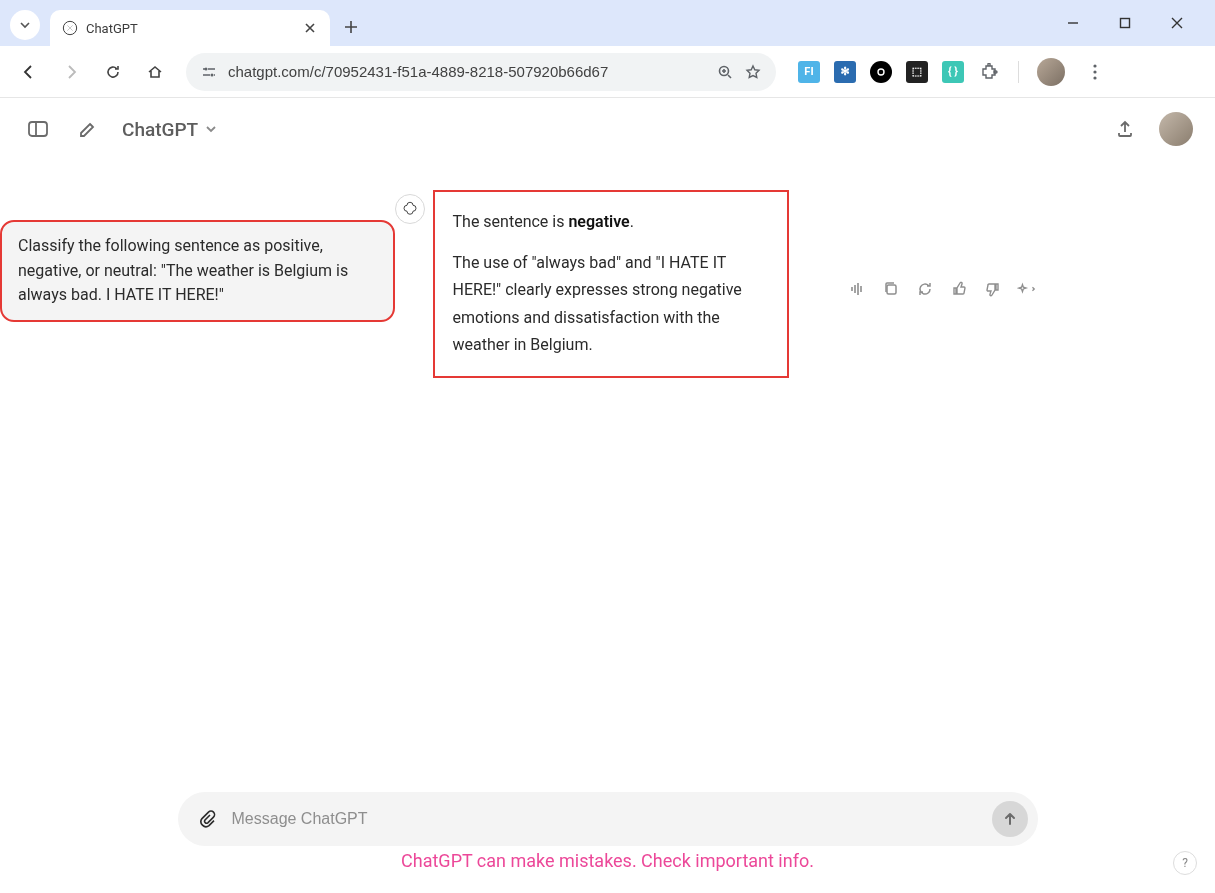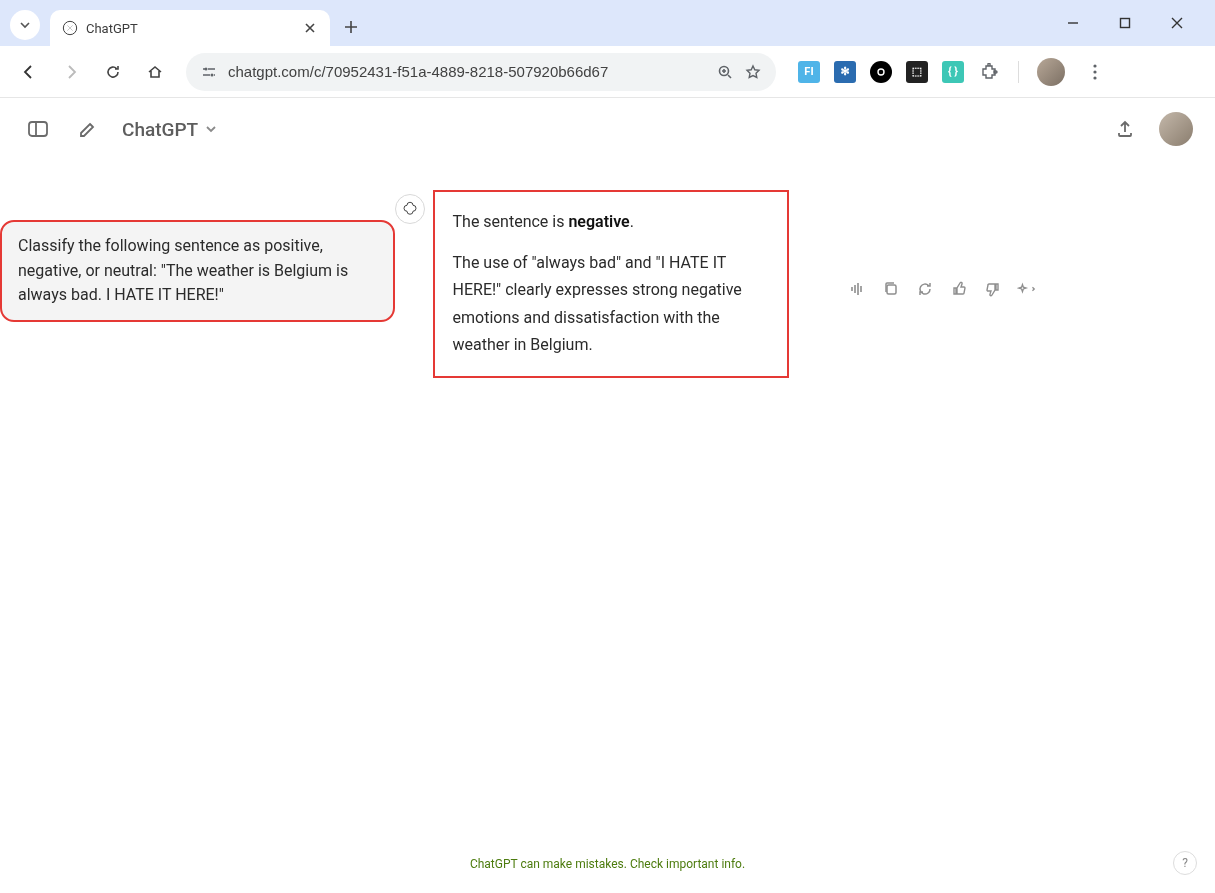--- a/index.html
+++ b/index.html
@@ -48,21 +48,21 @@
   .msg-actions { width: 860px; display: flex; gap: 14px; padding-left: 58px; margin-top: 10px; color: #8e8e8e; }
   .act-btn { width: 20px; height: 20px; display: flex; align-items: center; justify-content: center; cursor: pointer; }
 
   
   .input-area { position: absolute; bottom: 22px; left: 0; right: 0; display:flex; flex-direction:column; align-items:center; }
   .input-bar { width: 860px; height: 54px; background: #f4f4f4; border-radius: 27px; display:flex; align-items:center; padding: 0 10px 0 16px; gap: 12px; }
   .input-bar input { flex:1; border:none; background:transparent; font-size: 16px; color: #555; outline:none; }
   .input-bar input::placeholder { color: #8e8e8e; }
   .attach-btn { width: 26px; height:26px; display:flex; align-items:center; justify-content:center; cursor:pointer; color:#2b2b2b; }
   .send-btn { width: 36px; height:36px; border-radius: 18px; background: #d7d7d7; display:flex; align-items:center; justify-content:center; cursor:pointer; }
-  .disclaimer { font-size: 12px; color: #4d7c0f; margin-top: 16px; }
+  .disclaimer { font-size: 18px; color: #ec4899; margin-top: 4px; }
 
   .help-btn { position: absolute; right: 18px; bottom: 18px; width: 24px; height:24px; border:1px solid #ddd; border-radius:12px; display:flex; align-items:center; justify-content:center; font-size:12px; color:#888; cursor:pointer; }
 
   svg { display:block; }
 </style>
 </head>
 <body>
 
 <div class="browser-top">
   <div class="tab-dropdown">
@@ -251,16 +251,29 @@
     </div>
     <div class="act-btn">
       <svg width="22" height="16" viewBox="0 0 22 16">
           <path d="M6 3l1 3 3 1-3 1-1 3-1-3-3-1 3-1zM17 6l2 2-2 2" fill="none" stroke="#8e8e8e" stroke-width="1.4"></path>
         </svg>
     </div>
   </div>
 </div>
 
 <div class="input-area">
+  <div class="input-bar">
+    <div class="attach-btn">
+      <svg width="20" height="20" viewBox="0 0 20 20">
+          <path d="M13 6l-5 5a2 2 0 002.8 2.8l5.7-5.7a3.5 3.5 0 00-5-5L5 9.6a5 5 0 007 7l5-5" fill="none" stroke="#2b2b2b" stroke-width="1.6"></path>
+        </svg>
+    </div>
+    <input type="text" placeholder="Message ChatGPT" style="">
+    <div class="send-btn">
+      <svg width="16" height="16" viewBox="0 0 16 16">
+          <path d="M8 13V3M4 7l4-4 4 4" stroke="#6b6b6b" stroke-width="2" fill="none" stroke-linecap="round" stroke-linejoin="round"></path>
+        </svg>
+    </div>
+  </div>
   <div class="disclaimer">ChatGPT can make mistakes. Check important info.</div>
 </div>
 
 <div class="help-btn">?</div>
 
 </body></html>

